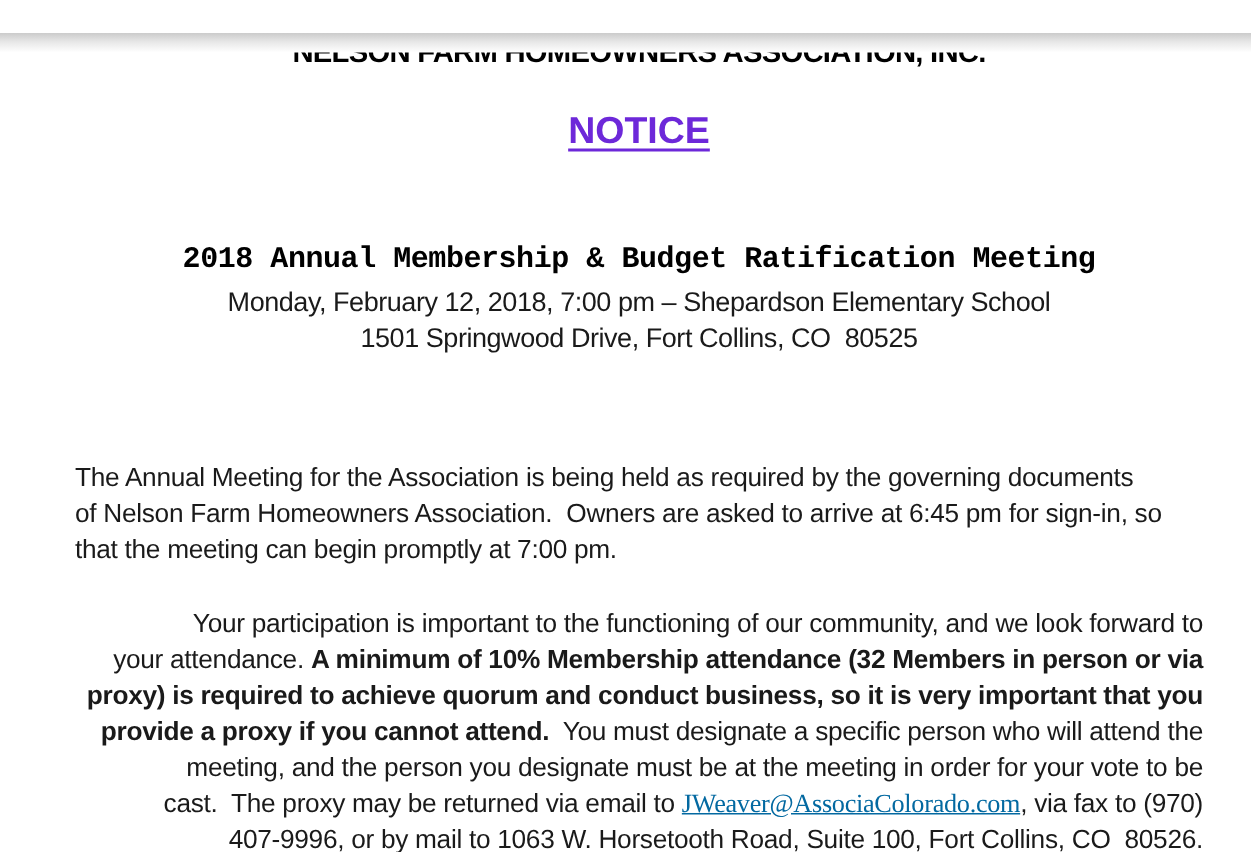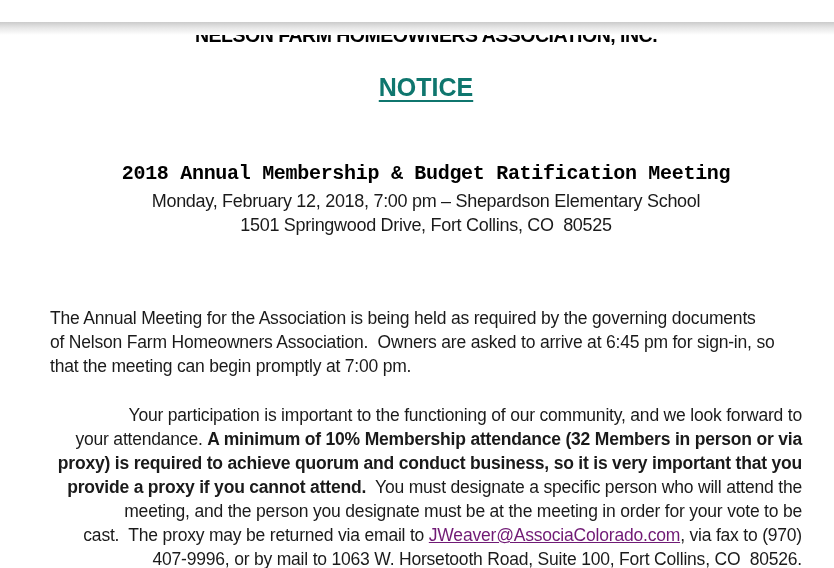--- a/index.html
+++ b/index.html
@@ -20,21 +20,21 @@
 
   .assoc-title {
     margin-top:22px;
     text-align:center;
     font-size:19.5px; line-height:26px; font-weight:bold;
     letter-spacing:-0.5px; color:#000;
   }
   .notice-heading {
     margin-top:23px;
     text-align:center;
-    font-size:25px; line-height:32px; font-weight:bold; color:#0f766e;
+    font-size:25px; line-height:32px; font-weight:bold; color:#6d28d9;
   }
   .notice-heading .underlined {
     text-decoration:underline;
     text-decoration-thickness:2px;
     text-underline-offset:4px;
   }
   .meeting-heading {
     margin-top:58px;
     text-align:center;
     font-size:20px; line-height:26px; font-weight:bold;
@@ -69,17 +69,17 @@
         <div class="line"><span>The Annual Meeting for the Association is being held as required by the governing documents</span></div>
         <div class="line"><span>of Nelson Farm Homeowners Association.  Owners are asked to arrive at 6:45 pm for sign-in, so</span></div>
         <div class="line"><span>that the meeting can begin promptly at 7:00 pm.</span></div>
       </div>
     <div class="para para-2">
         <div class="line"><span>Your participation is important to the functioning of our community, and we look forward to</span></div>
         <div class="line"><span>your attendance. </span><span class="b">A minimum of 10% Membership attendance (32 Members in person or via</span></div>
         <div class="line"><span class="b">proxy) is required to achieve quorum and conduct business, so it is very important that you</span></div>
         <div class="line"><span class="b">provide a proxy if you cannot attend.</span><span>  You must designate a specific person who will attend the</span></div>
         <div class="line"><span>meeting, and the person you designate must be at the meeting in order for your vote to be</span></div>
-        <div class="line"><span>cast.  The proxy may be returned via email to </span><a href="#" class="email-link" style="color: #701a75;">JWeaver@AssociaColorado.com</a><span>, via fax to (970)</span></div>
+        <div class="line"><span>cast.  The proxy may be returned via email to </span><a href="#" class="email-link" style="color: #0369a1; font-family: Liberation Serif, serif;">JWeaver@AssociaColorado.com</a><span>, via fax to (970)</span></div>
         <div class="line"><span>407-9996, or by mail to 1063 W. Horsetooth Road, Suite 100, Fort Collins, CO  80526.</span></div>
       </div>
   </div>
 </div>
 
 </body></html>

